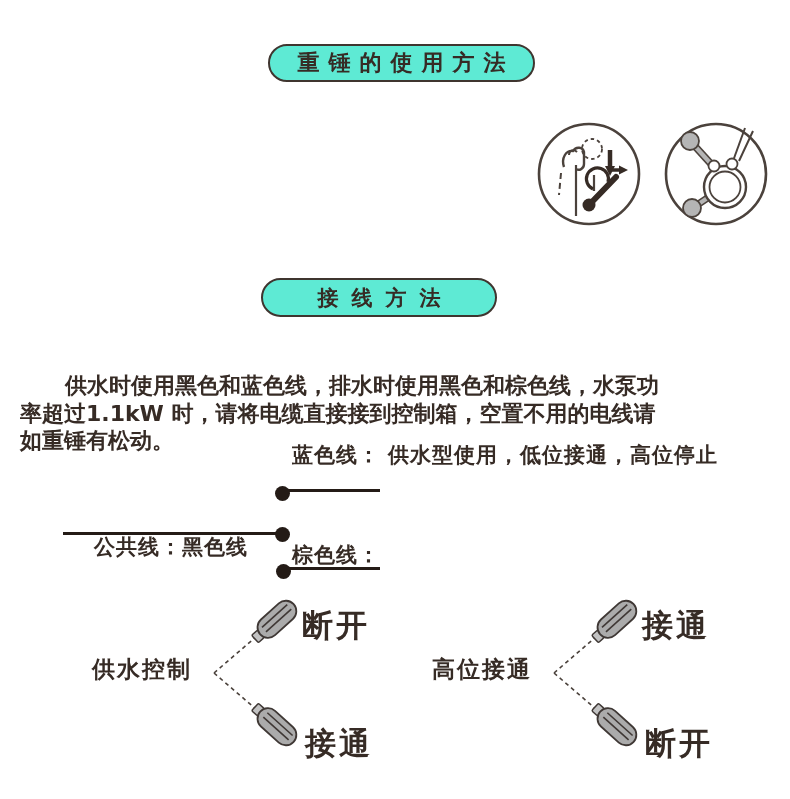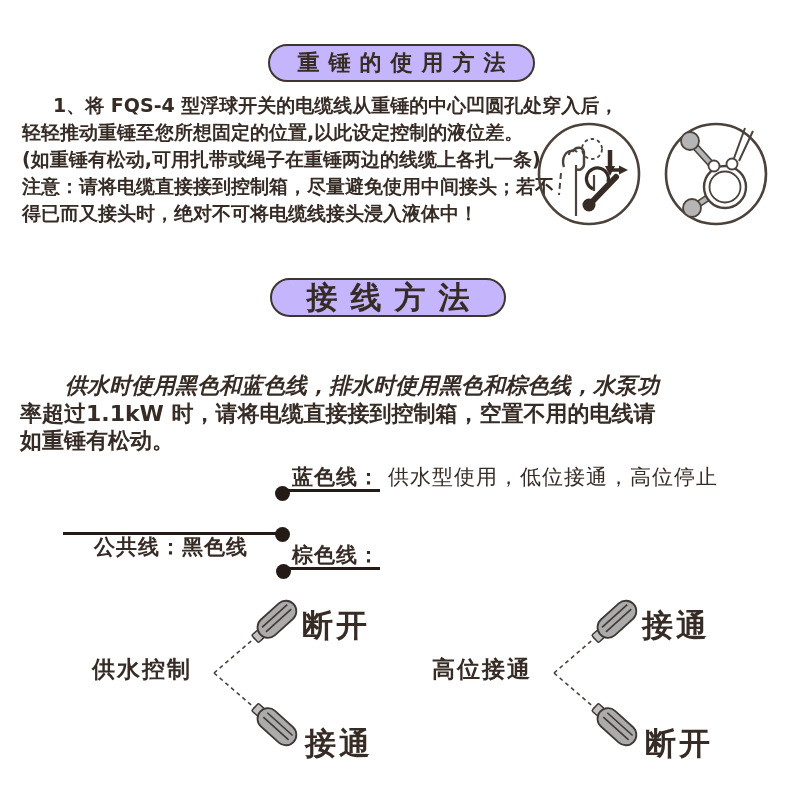--- a/index.html
+++ b/index.html
@@ -3,56 +3,49 @@
 <meta charset="utf-8">
 <style>
   html,body{margin:0;padding:0;background:#ffffff;}
   #page{
     position:relative;width:790px;height:799px;background:#ffffff;overflow:hidden;
     font-family:"DejaVu Sans",sans-serif;color:#362b25;
   }
   .abs{position:absolute;}
   .pill{
     position:absolute;border:2.5px solid #3f352f;border-radius:20px;
-    font-weight:bold;text-align:center;color:#362b25;background:#c4b5fd;
+    font-weight:bold;text-align:center;color:#362b25;background:#5eead4;
     display:flex;align-items:center;justify-content:center;white-space:nowrap;
   }
   #title-weight{left:268px;top:44px;width:263px;height:34px;font-size:22px;letter-spacing:9px;text-indent:9px;}
-  #title-wiring{left:270px;top:278px;width:232px;height:35px;font-size:31px;letter-spacing:13px;text-indent:13px;text-align:right;}
+  #title-wiring{left:261px;top:278px;width:232px;height:35px;font-size:21px;letter-spacing:13px;text-indent:13px;text-align:right;}
   .para line, .pline{white-space:nowrap;}
   #para-weight{left:22px;top:92px;font-size:19px;font-weight:bold;line-height:27px;}
   #para-weight .indent{padding-left:31px;}
   #para-wiring{left:20px;top:372px;font-size:22px;font-weight:bold;line-height:27.5px;}
-  #para-wiring .indent{padding-left:45px;font-style:italic;}
+  #para-wiring .indent{padding-left:45px;}
   .pline{white-space:nowrap;}
   .wirerow{position:absolute;display:flex;align-items:flex-start;white-space:nowrap;font-size:21px;}
   .wlabel{font-weight:bold;letter-spacing:1px;}
-  .wdesc{font-weight:normal;margin-left:8px;letter-spacing:1px;}
+  .wdesc{font-weight:bold;margin-left:8px;letter-spacing:1px;}
   .dot{position:absolute;width:15px;height:15px;border-radius:50%;background:#241b16;}
   .uline{position:absolute;height:2.5px;background:#241b16;}
   .ctrl-label{position:absolute;font-size:23px;font-weight:bold;white-space:nowrap;letter-spacing:2px;text-align:right;}
   .state-label{position:absolute;font-size:31px;font-weight:bold;white-space:nowrap;letter-spacing:3px;}
   svg{display:block;}
 </style>
 </head>
 <body>
 
 <div id="page">
 
   <div class="pill" id="title-weight">
     <span>重锤的使用方法</span>
   </div>
 
-  <div class="abs" id="para-weight">
-    <div class="pline indent">1、将 FQS-4 型浮球开关的电缆线从重锤的中心凹圆孔处穿入后，</div>
-    <div class="pline">轻轻推动重锤至您所想固定的位置,以此设定控制的液位差。</div>
-    <div class="pline">(如重锤有松动,可用扎带或绳子在重锤两边的线缆上各扎一条)</div>
-    <div class="pline">注意：请将电缆直接接到控制箱，尽量避免使用中间接头；若不</div>
-    <div class="pline">得已而又接头时，绝对不可将电缆线接头浸入液体中！</div>
-  </div>
 
   <svg class="abs" style="left:536px;top:119px" width="106" height="108" viewBox="0 0 106 108">
     <circle cx="53" cy="55" r="50" fill="none" stroke="#4b423c" stroke-width="2.6"></circle>
     <circle cx="56" cy="30" r="10" fill="none" stroke="#4b423c" stroke-width="1.8" stroke-dasharray="3.5 3"></circle>
     <line x1="40" y1="46" x2="40" y2="97" stroke="#4b423c" stroke-width="2.2"></line>
     <path d="M28 48 C25 39 30 31 37 32 C40 27 47 28 48 33 L48 45 C48 50 43 52 40 50" fill="none" stroke="#4b423c" stroke-width="2.4"></path>
     <path d="M33 36 C33 31 38 30 41 33" fill="none" stroke="#4b423c" stroke-width="2"></path>
     <line x1="25" y1="54" x2="23" y2="76" stroke="#4b423c" stroke-width="2" stroke-dasharray="6 4"></line>
     <line x1="58" y1="56" x2="58" y2="72" stroke="#4b423c" stroke-width="2.2"></line>
     <line x1="74" y1="31" x2="74" y2="49" stroke="#362b25" stroke-width="4.5"></line>
@@ -83,21 +76,21 @@
   <div class="pill" id="title-wiring">
     <span>接线方法</span>
   </div>
 
   <div class="abs" id="para-wiring">
     <div class="pline indent">供水时使用黑色和蓝色线，排水时使用黑色和棕色线，水泵功</div>
     <div class="pline">率超过1.1kW 时，请将电缆直接接到控制箱，空置不用的电线请</div>
     <div class="pline">如重锤有松动。</div>
   </div>
 
-  <div class="wirerow" style="left:292px;top:463px">
+  <div class="wirerow" style="left:292px;top:441px">
     <span class="wlabel">蓝色线：</span>
     <span class="wdesc">供水型使用，低位接通，高位停止</span>
   </div>
   <div class="uline" style="left:288px;top:489px;width:92px"></div>
   <div class="dot" style="left:275px;top:486px"></div>
 
   <div class="wirerow" style="left:94px;top:533px">
     <span class="wlabel">公共线：黑色线</span>
   </div>
   <div class="uline" style="left:63px;top:532px;width:218px"></div>

